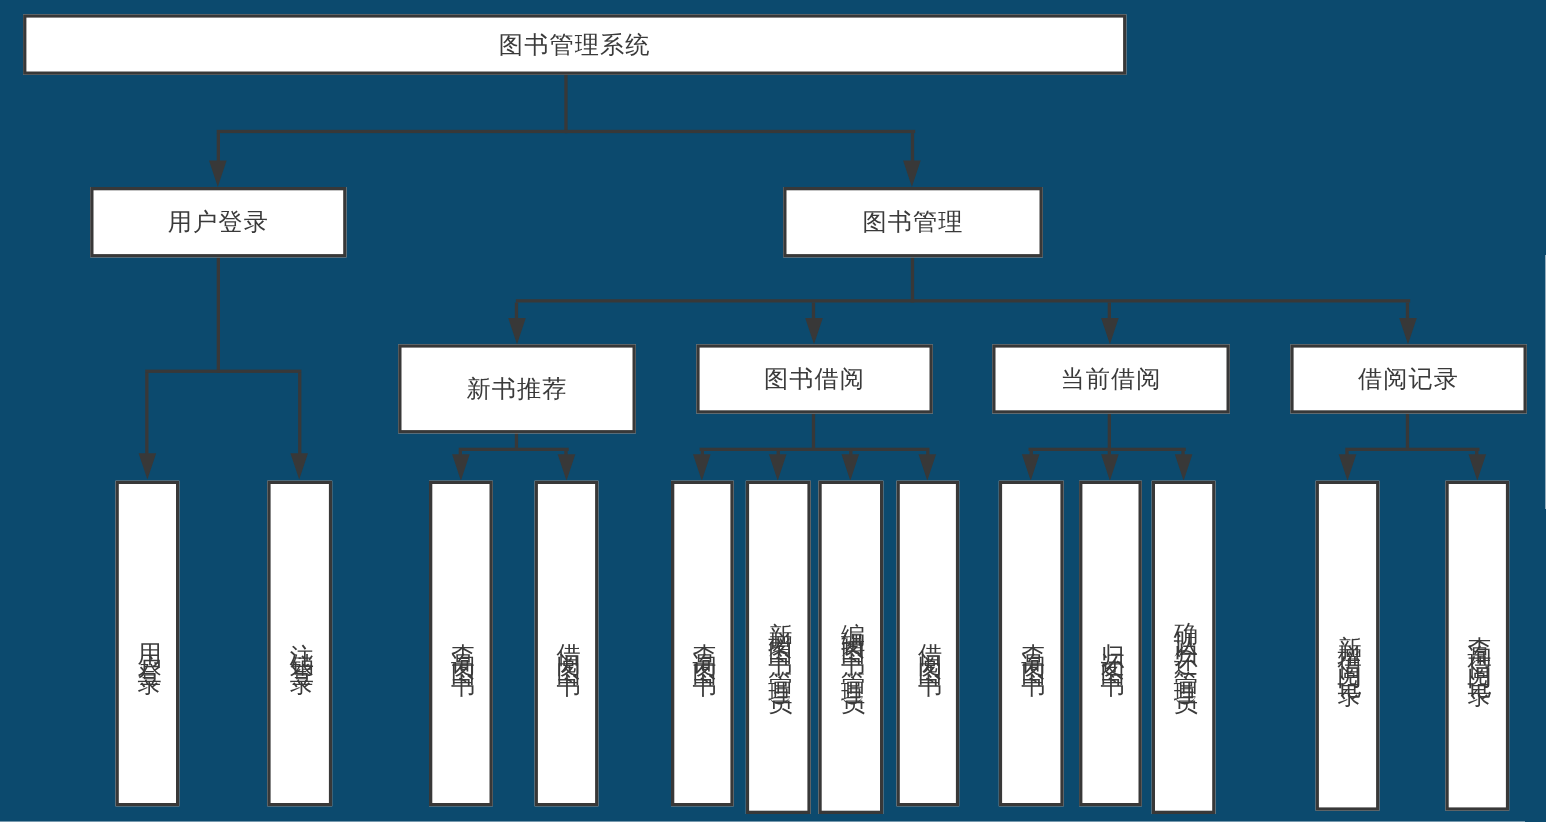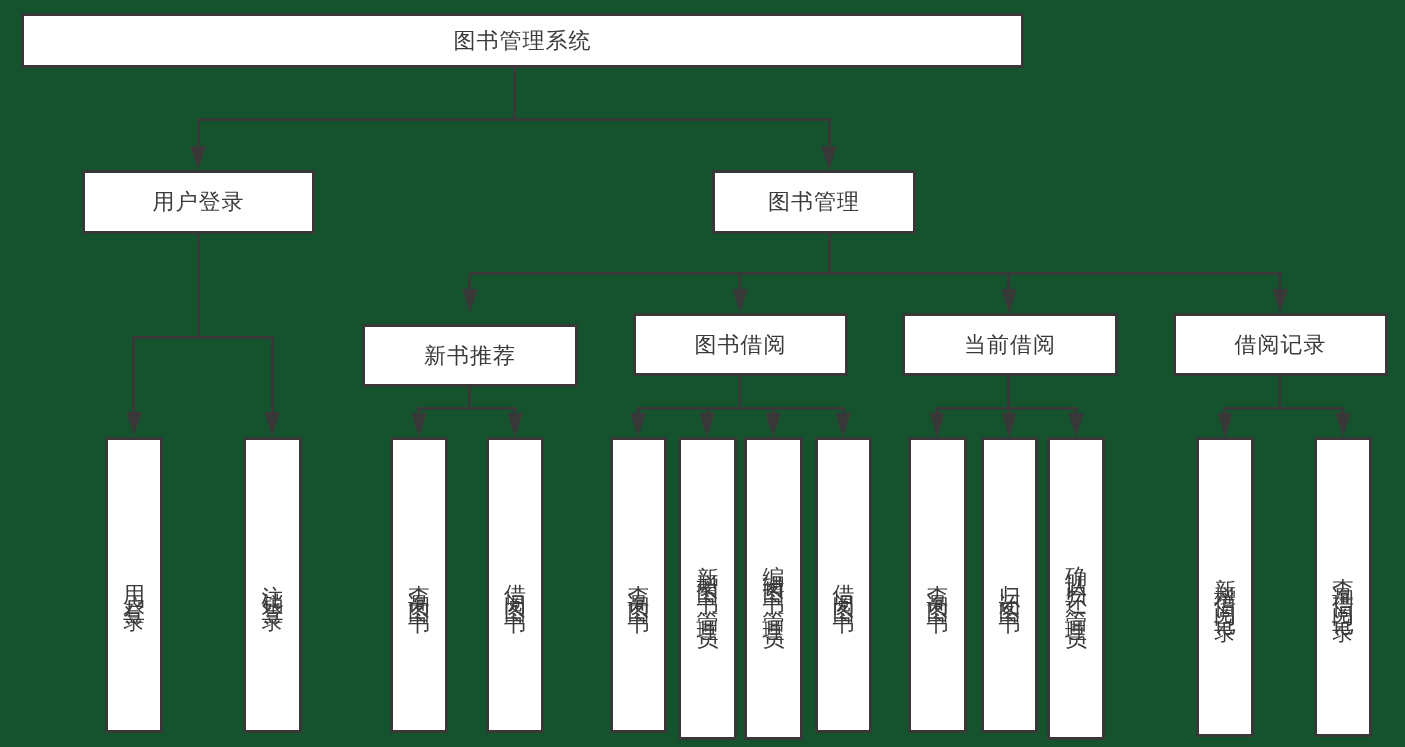--- a/index.html
+++ b/index.html
@@ -1,21 +1,21 @@
 <!DOCTYPE html>
 <html><head>
 <meta charset="utf-8">
 <style>
   html, body { margin: 0; padding: 0; background: #ffffff; }
   .canvas {
     position: relative;
     width: 1405px;
     height: 747px;
-    background: #14532d;
-    font-family: Liberation Sans, sans-serif;
+    background: #0c4a6e;
+    font-family: Liberation Mono, monospace;
     overflow: hidden;
     text-align: right;
   }
   .box {
     position: absolute;
     box-sizing: border-box;
     background: #ffffff;
     border: 3px solid #383838;
     display: flex;
     align-items: center;
@@ -73,21 +73,21 @@
   <div class="line" style="left:513px; top:68px; width:3px; height:53px;"></div>
   <div class="line" style="left:197px; top:118px; width:635px; height:3px;"></div>
   <div class="line" style="left:197px; top:121px; width:3px; height:27px;"></div>
   <div class="arrow" style="left:190px; top:146px;"></div>
   <div class="line" style="left:828px; top:121px; width:3px; height:27px;"></div>
   <div class="arrow" style="left:821px; top:146px;"></div>
 
   <div class="box" style="left:82px; top:170px; width:233px; height:64px;">
     <span class="hlabel">用户登录</span>
   </div>
-  <div class="box" style="left:712px; top:170px; width:204px; height:64px;">
+  <div class="box" style="left:712px; top:170px; width:236px; height:64px;">
     <span class="hlabel">图书管理</span>
   </div>
 
   <div class="line" style="left:197px; top:234px; width:3px; height:105px;"></div>
   <div class="line" style="left:132px; top:336px; width:142px; height:3px;"></div>
   <div class="line" style="left:132px; top:339px; width:3px; height:74px;"></div>
   <div class="line" style="left:271px; top:339px; width:3px; height:74px;"></div>
   <div class="arrow" style="left:126px; top:412px;"></div>
   <div class="arrow" style="left:264px; top:412px;"></div>
 
@@ -95,21 +95,21 @@
   <div class="line" style="left:469px; top:272px; width:813px; height:3px;"></div>
   <div class="line" style="left:468px; top:275px; width:3px; height:15px;"></div>
   <div class="arrow" style="left:462px; top:289px;"></div>
   <div class="line" style="left:738px; top:275px; width:3px; height:15px;"></div>
   <div class="arrow" style="left:732px; top:289px;"></div>
   <div class="line" style="left:1007px; top:275px; width:3px; height:15px;"></div>
   <div class="arrow" style="left:1001px; top:289px;"></div>
   <div class="line" style="left:1278px; top:275px; width:3px; height:15px;"></div>
   <div class="arrow" style="left:1272px; top:289px;"></div>
 
-  <div class="box" style="left:362px; top:324px; width:216px; height:63px;">
+  <div class="box" style="left:362px; top:313px; width:216px; height:81px;">
     <span class="hlabel">新书推荐</span>
   </div>
   <div class="box" style="left:633px; top:313px; width:215px; height:63px;">
     <span class="hlabel">图书借阅</span>
   </div>
   <div class="box" style="left:902px; top:313px; width:216px; height:63px;">
     <span class="hlabel">当前借阅</span>
   </div>
   <div class="box" style="left:1173px; top:313px; width:215px; height:63px;">
     <span class="hlabel">借阅记录</span>

